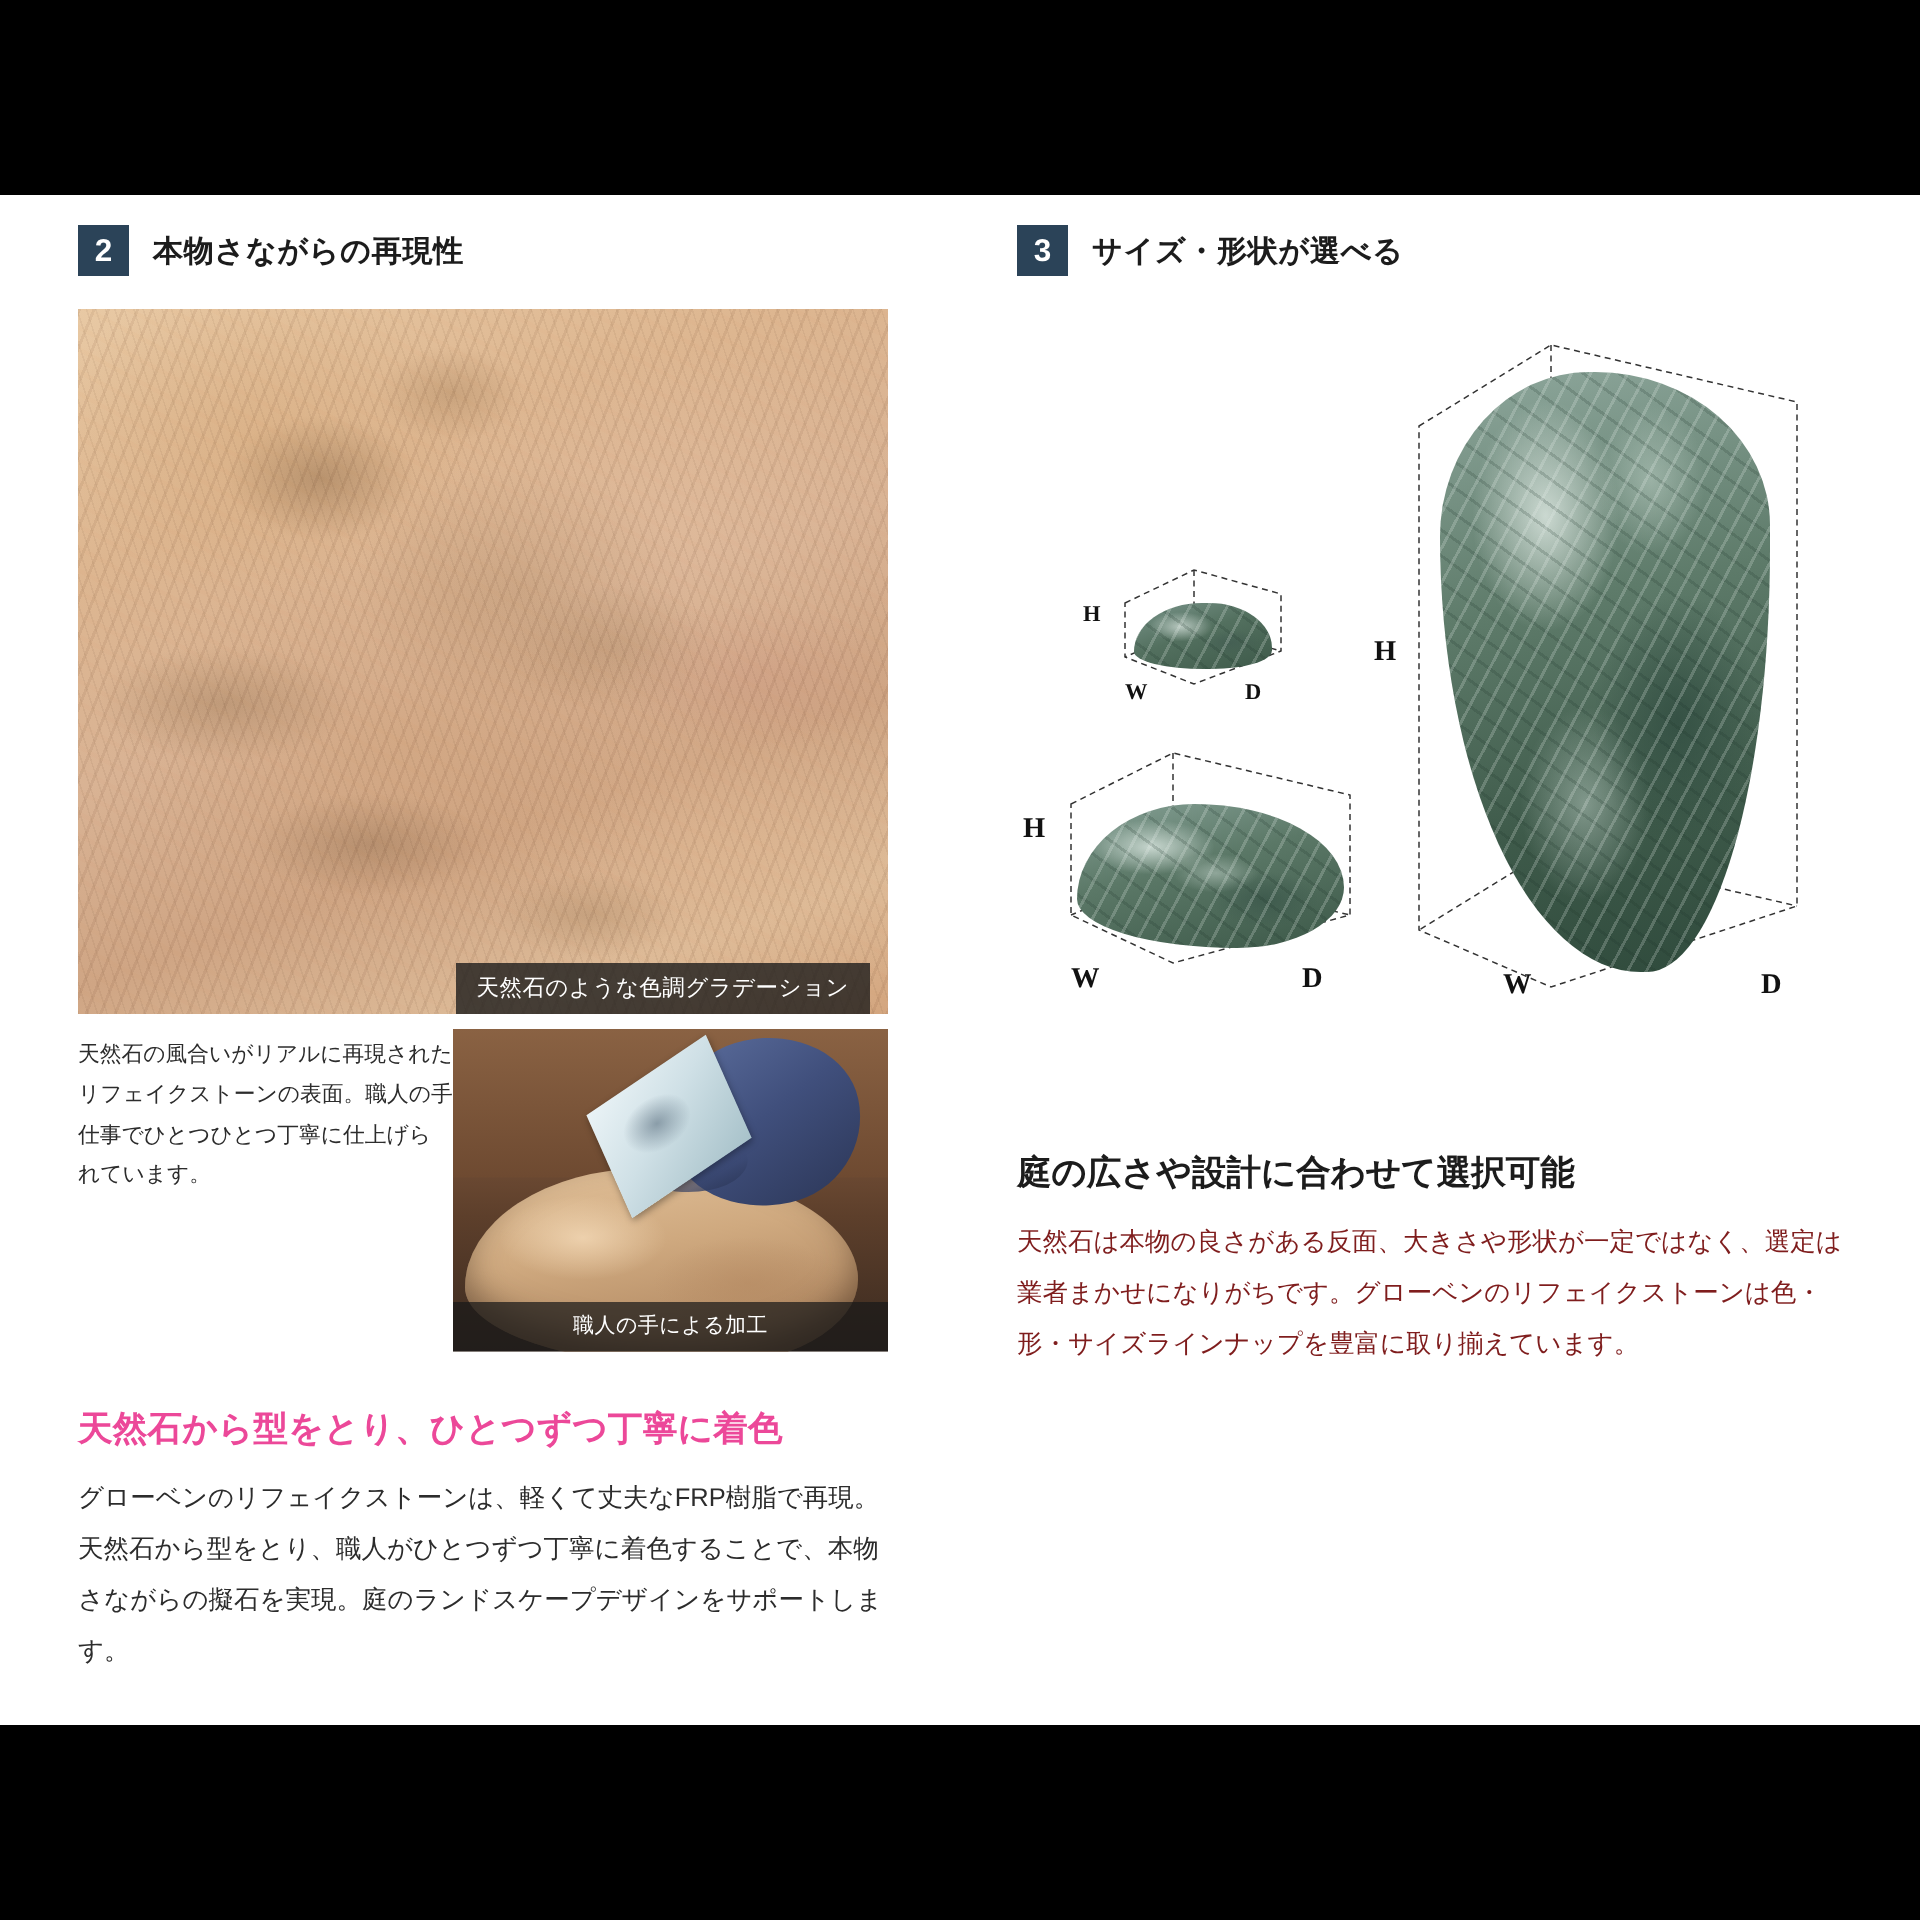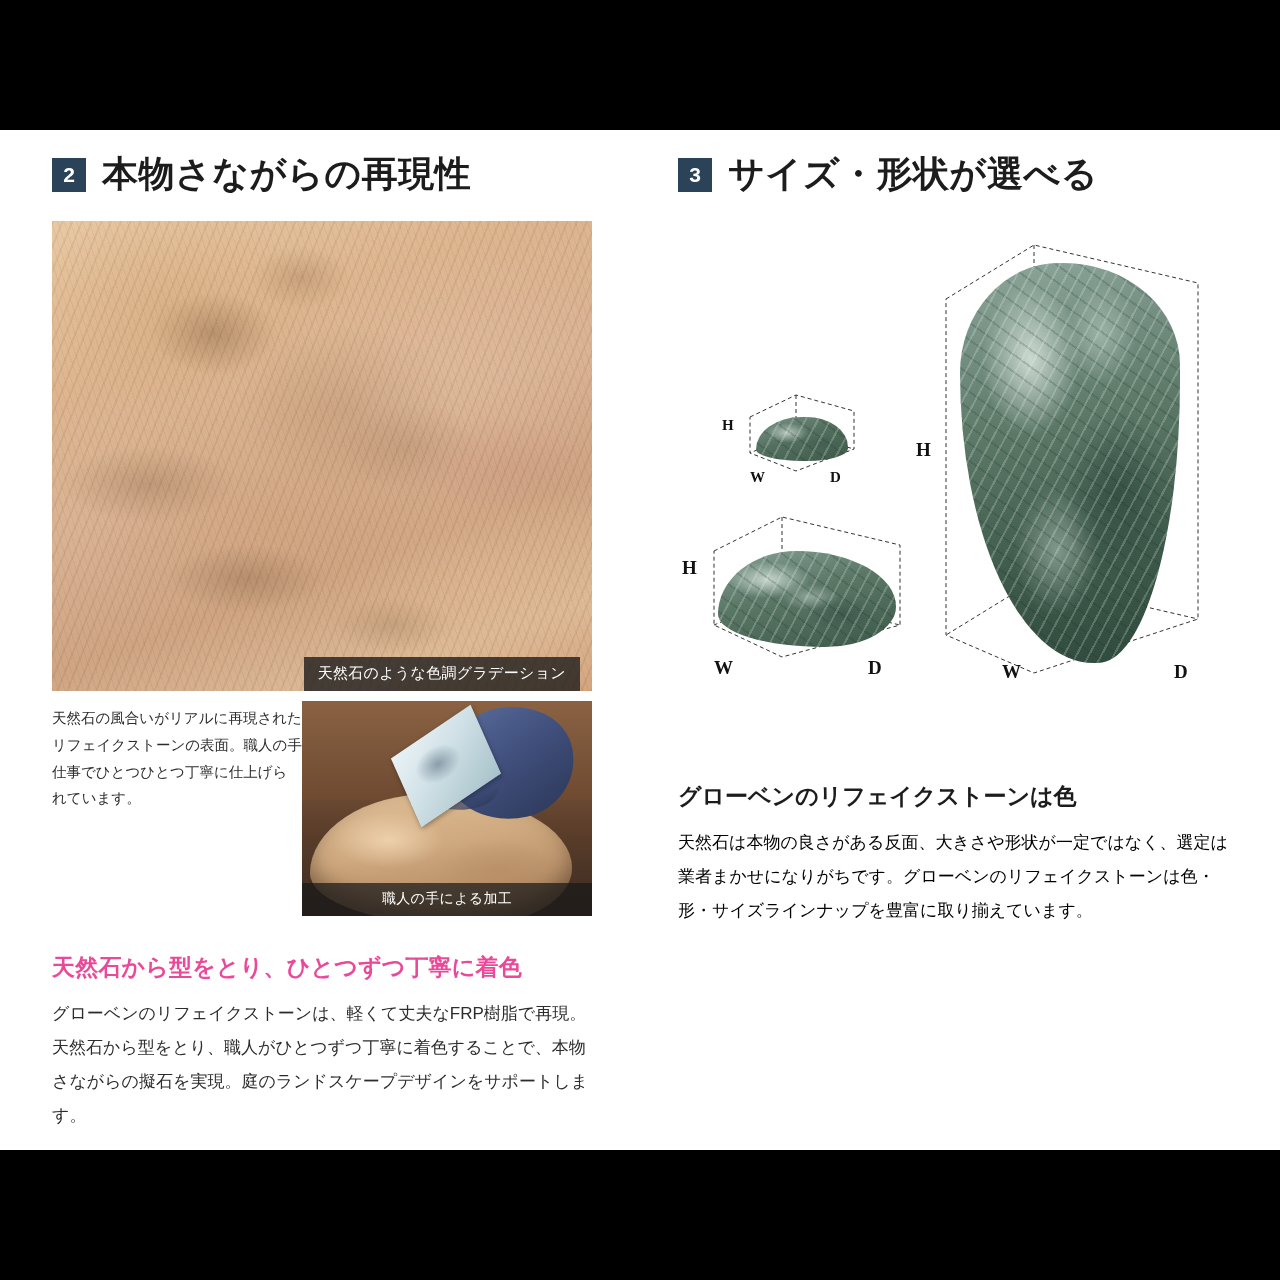--- a/index.html
+++ b/index.html
@@ -51,21 +51,21 @@
     background: #2b4358;
     color: #ffffff;
     font-size: 21px;
     font-weight: bold;
     display: flex;
     align-items: center;
     justify-content: center;
     line-height: 1;
   }
   .sec-title {
-    font-size: 36px;
+    font-size: 20px;
     font-weight: bold;
     letter-spacing: 0.5px;
     color: #1c1c1c;
     text-align: right;
   }
 
   
   .photo-main {
     position: relative;
     width: 540px;
@@ -273,21 +273,21 @@
 
   .right-title {
     font-size: 23px;
     font-weight: bold;
     color: #1c1c1c;
     margin: 0 0 14px 0;
   }
   .right-body {
     font-size: 17px;
     line-height: 2.0;
-    color: #000000;
+    color: #7f1d1d;
   }
 </style>
 </head>
 <body>
 
 <div class="page">
 
   <div class="col-left">
 
     <div class="sec-head">
@@ -356,17 +356,17 @@
 
       <div class="dim-label" style="left:4px; top:336px;">H</div>
       <div class="dim-label" style="left:36px; top:436px;">W</div>
       <div class="dim-label" style="left:190px; top:436px;">D</div>
 
       <div class="dim-label" style="left:238px; top:218px;">H</div>
       <div class="dim-label" style="left:324px; top:440px;">W</div>
       <div class="dim-label" style="left:496px; top:440px;">D</div>
     </div>
 
-    <div class="right-title">グローベンのリフェイクストーンは色</div>
+    <div class="right-title">庭の広さや設計に合わせて選択可能</div>
     <div class="right-body">天然石は本物の良さがある反面、大きさや形状が一定ではなく、選定は業者まかせになりがちです。グローベンのリフェイクストーンは色・形・サイズラインナップを豊富に取り揃えています。</div>
   </div>
 
 </div>
 
 </body></html>

